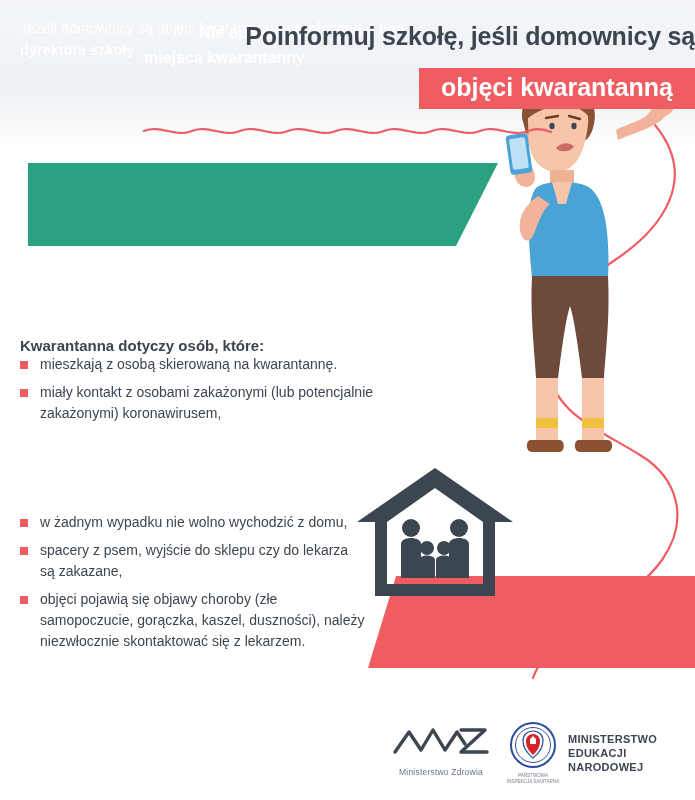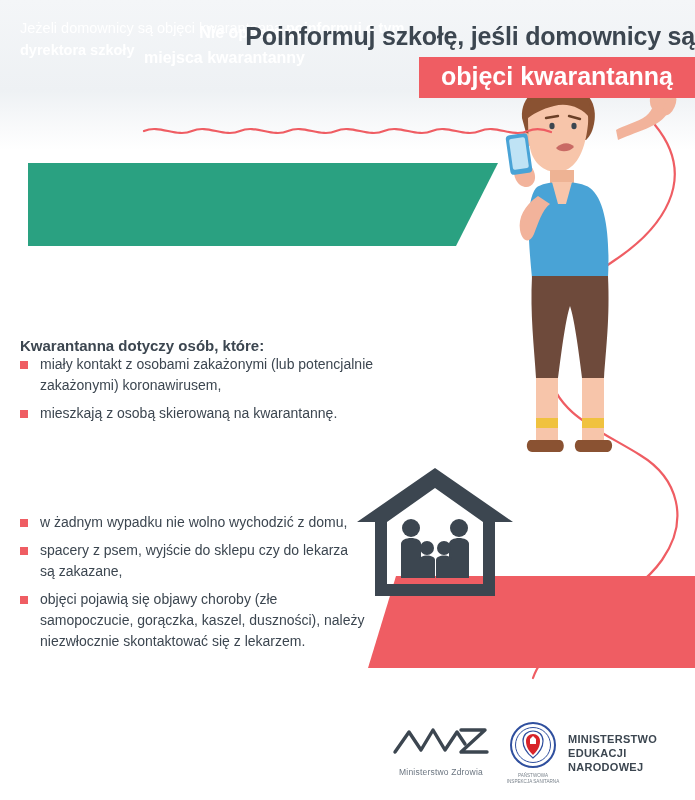--- a/index.html
+++ b/index.html
@@ -35,21 +35,21 @@
     text-align: right;
     z-index: 6;
   }
   .title-line1 {
     font-size: 25px;
     font-weight: bold;
     color: #3c4650;
     letter-spacing: -0.2px;
   }
   .title-line2-holder {
-    margin-top: 6px;
+    margin-top: 17px;
   }
   .title-line2 {
     display: inline-block;
     background: #ef5d63;
     color: #ffffff;
     font-size: 25px;
     font-weight: bold;
     padding: 5px 22px 7px 22px;
   }
   
@@ -296,22 +296,22 @@
 
     <rect x="66" y="340" width="22" height="10" fill="#f0c23f"></rect>
     <rect x="112" y="340" width="22" height="10" fill="#f0c23f"></rect>
 
     <path d="M60,362 L90,362 C94,362 96,372 90,374 L62,374 C56,374 55,364 60,362 Z" fill="#8a5232"></path>
     <path d="M108,362 L138,362 C143,362 144,372 138,374 L110,374 C104,374 103,364 108,362 Z" fill="#8a5232"></path>
   </svg>
 
   <h3 class="sec-h" id="h-kwarantanna">Kwarantanna dotyczy osób, które:</h3>
   <ul class="bullets" id="list-1">
+    <li>mieszkają z osobą skierowaną na kwarantannę.</li>
     <li>miały kontakt z osobami zakażonymi (lub potencjalnie zakażonymi) koronawirusem,</li>
-    <li>mieszkają z osobą skierowaną na kwarantannę.</li>
   </ul>
 
   <ul class="bullets" id="list-2">
     <li>w żadnym wypadku nie wolno wychodzić z domu,</li>
     <li>spacery z psem, wyjście do sklepu czy do lekarza są zakazane,</li>
     <li>objęci pojawią się objawy choroby (złe samopoczucie, gorączka, kaszel, duszności), należy niezwłocznie skontaktować się z lekarzem.</li>
   </ul>
 
   <svg class="house" viewBox="0 0 180 145">
     <path d="M90,6 L168,60 L150,60 L150,134 L30,134 L30,60 L12,60 Z

